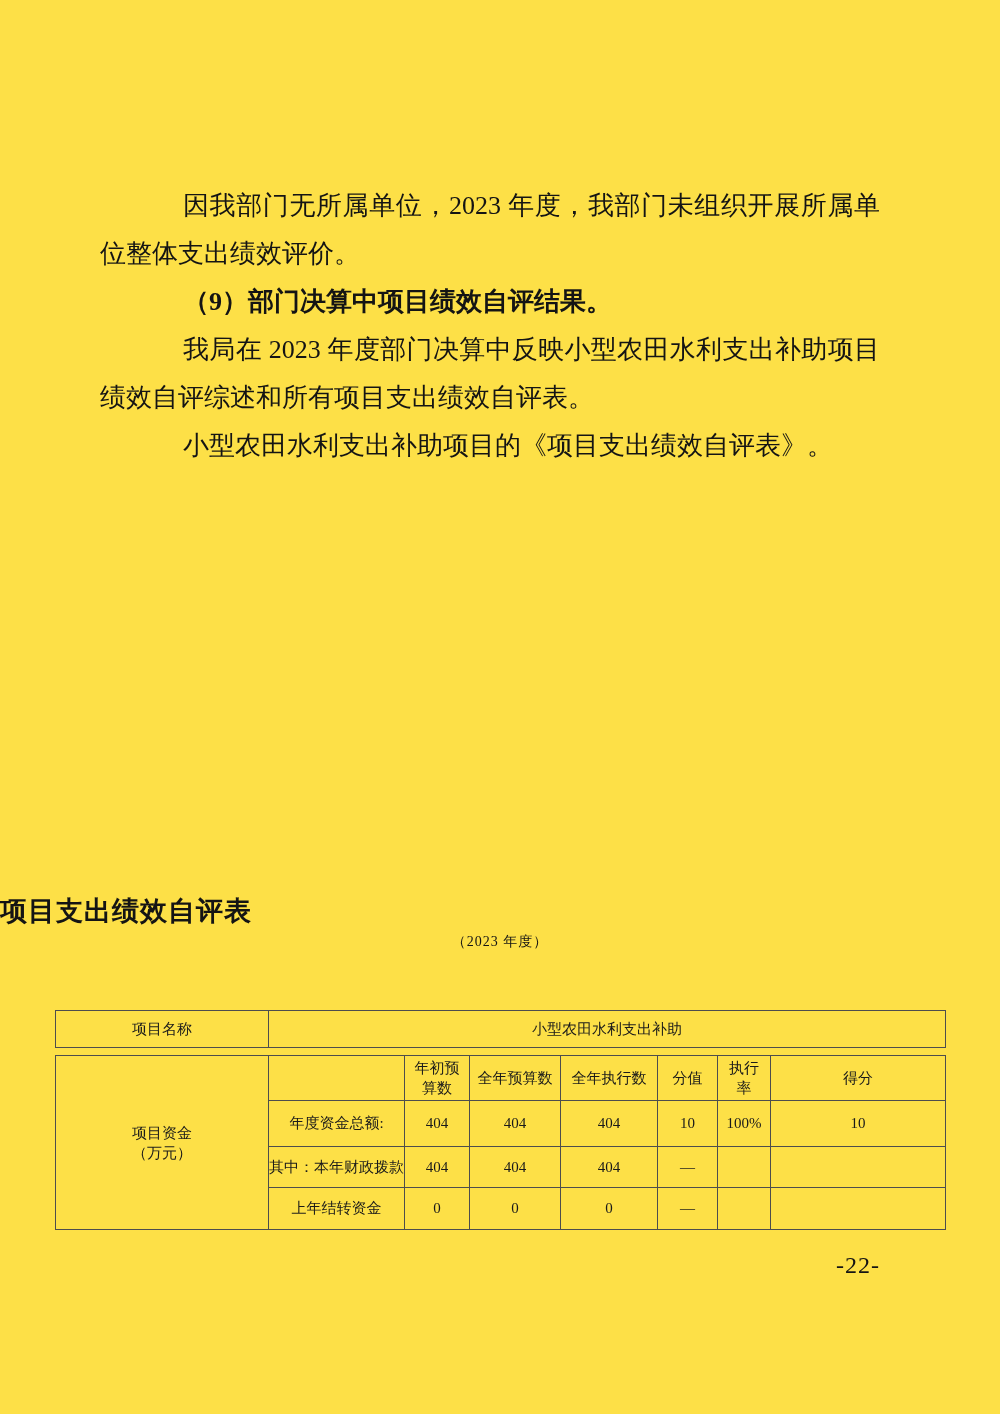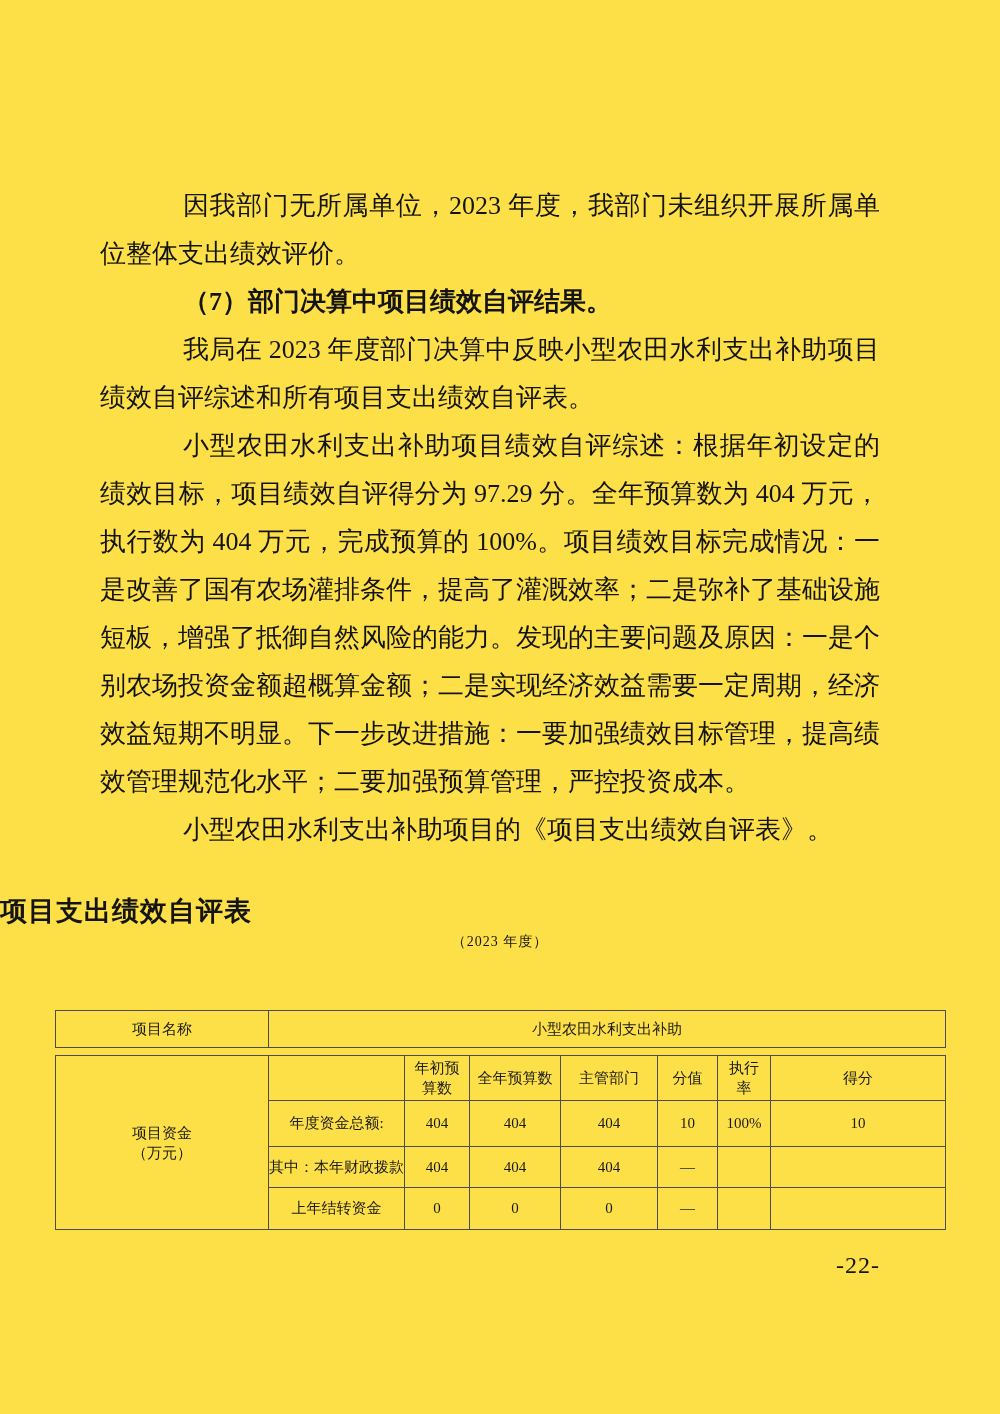--- a/index.html
+++ b/index.html
@@ -55,23 +55,22 @@
     font-size:24px; letter-spacing:1px;
   }
 </style>
 </head>
 <body>
 
 <div class="page">
 
   <div class="content">
     <p>因我部门无所属单位，2023 年度，我部门未组织开展所属单位整体支出绩效评价。</p>
-    <p class="bold">（7）部门决算中项目绩效自评结果。</p>
+    <p class="bold">（9）部门决算中项目绩效自评结果。</p>
     <p>我局在 2023 年度部门决算中反映小型农田水利支出补助项目绩效自评综述和所有项目支出绩效自评表。</p>
-    <p>小型农田水利支出补助项目绩效自评综述：根据年初设定的绩效目标，项目绩效自评得分为 97.29 分。全年预算数为 404 万元，执行数为 404 万元，完成预算的 100%。项目绩效目标完成情况：一是改善了国有农场灌排条件，提高了灌溉效率；二是弥补了基础设施短板，增强了抵御自然风险的能力。发现的主要问题及原因：一是个别农场投资金额超概算金额；二是实现经济效益需要一定周期，经济效益短期不明显。下一步改进措施：一要加强绩效目标管理，提高绩效管理规范化水平；二要加强预算管理，严控投资成本。</p>
     <p>小型农田水利支出补助项目的《项目支出绩效自评表》。</p>
   </div>
 
   <div class="doc-title">项目支出绩效自评表</div>
   <div class="doc-subtitle">（2023 年度）</div>
 
   <div class="tablewrap">
 
     <table>
       <colgroup>
@@ -103,21 +102,21 @@
           <col style="width:175px">
       </colgroup>
       <tbody>
           <tr>
         <td class="preline" rowspan="4">项目资金
 （万元）</td>
         <td class="h45"></td>
         <td class="h45 preline">年初预
 算数</td>
         <td class="h45">全年预算数</td>
-        <td class="h45">主管部门</td>
+        <td class="h45">全年执行数</td>
         <td class="h45">分值</td>
         <td class="h45 preline">执行
 率</td>
         <td class="h45">得分</td>
       </tr>
       <tr>
         <td class="h46 cell-left">年度资金总额:</td>
         <td class="h46">404</td>
         <td class="h46">404</td>
         <td class="h46">404</td>

